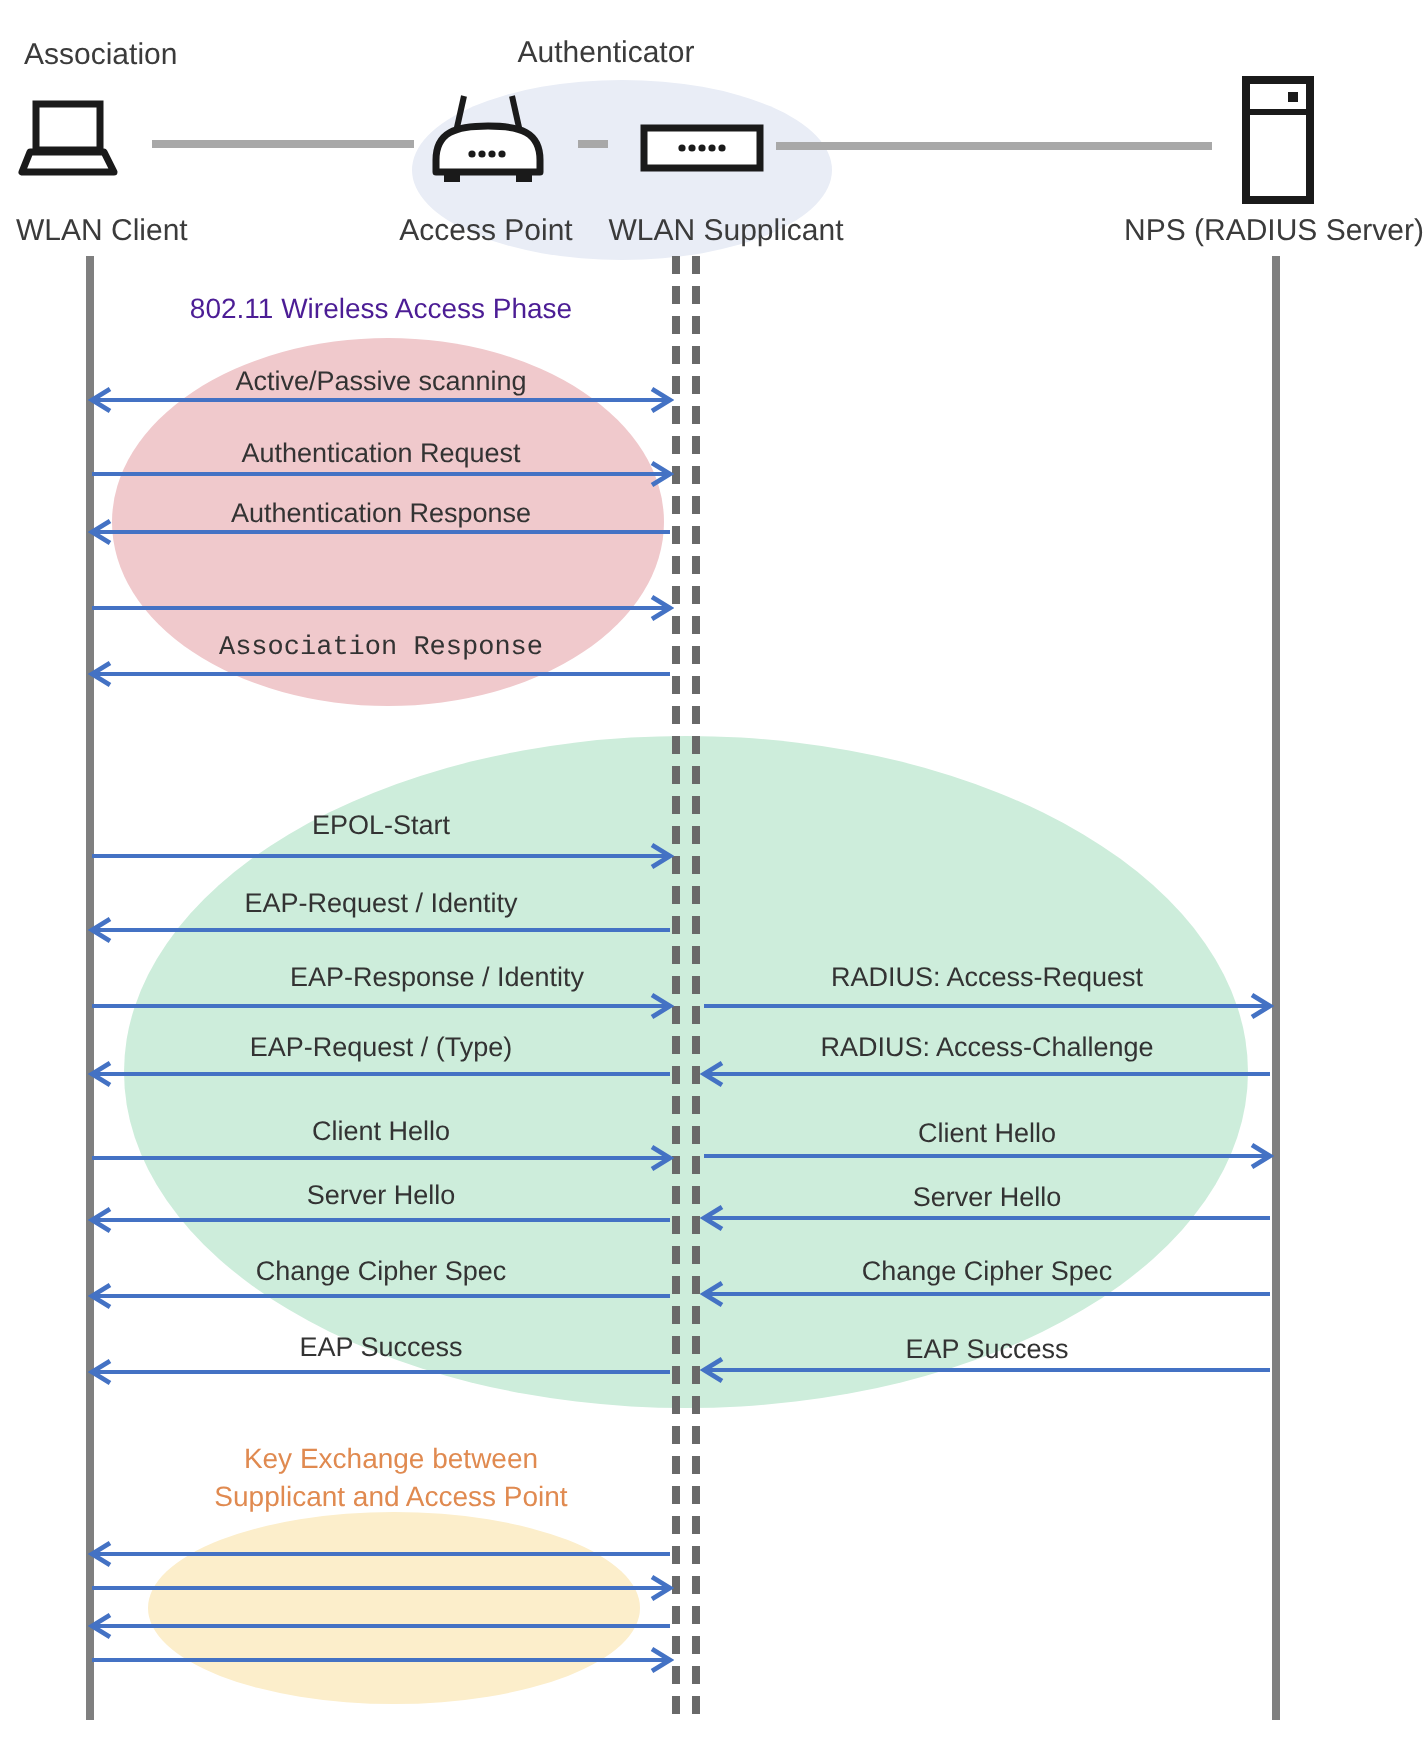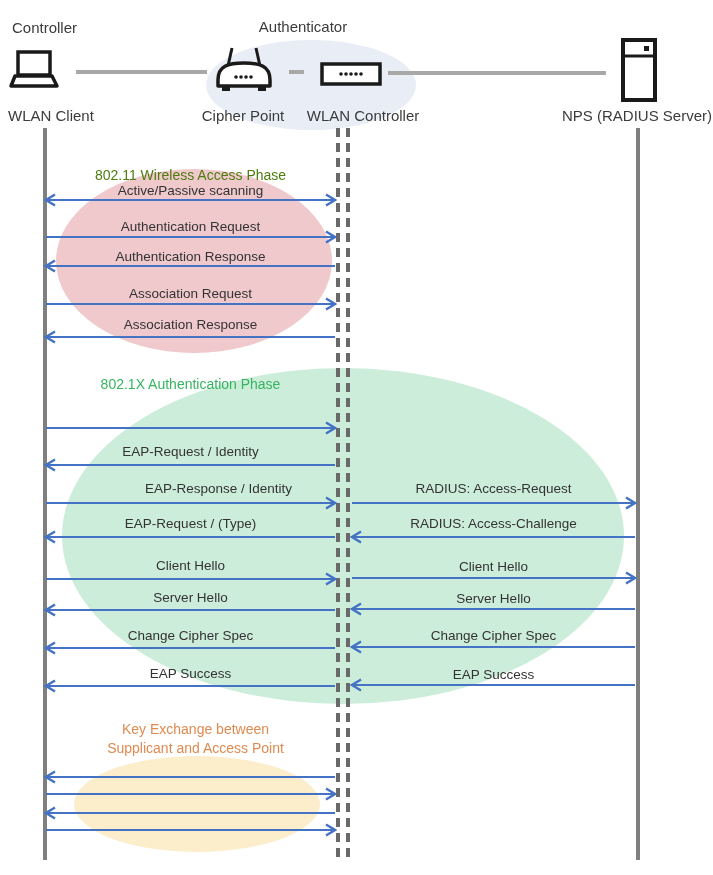--- a/index.html
+++ b/index.html
@@ -13,41 +13,41 @@
   .conn{position:absolute;height:4px;background:#a8a8a8;z-index:1;}
   .icon{position:absolute;z-index:2;}
   .lifeline{position:absolute;top:128px;width:4px;height:732px;background:#7f7f7f;z-index:1;}
   .lifeline.dashed{background:repeating-linear-gradient(to bottom,#696969 0 9px,transparent 9px 15px);}
   .hdr{position:absolute;font-size:15px;color:#3b3b3b;z-index:2;white-space:nowrap;}
   .hdr.center{text-align:center;}
   .lbl{position:absolute;left:44px;width:293px;text-align:center;font-size:13.5px;
        color:#333;z-index:2;white-space:nowrap;}
   .lbl.rcol{left:350px;width:287px;}
   .title{position:absolute;left:44px;width:293px;text-align:center;font-size:14px;z-index:2;white-space:nowrap;}
-  .title.red{color:#4d7c0f;margin-top:21px;}
+  .title.red{color:#4c1d95;}
   .title.green{color:#37b45f;}
   .title.orange{color:#e08a50;left:48px;width:295px;}
   .arrow{position:absolute;left:44px;width:293px;height:14px;z-index:2;}
   .arrow.rcol{left:350px;width:287px;}
   .arrow .line{position:absolute;left:2px;right:2px;top:6px;height:2px;background:#4472c4;}
   .head{position:absolute;top:0;}
   .hr{right:0;}
   .hl{left:0;}
 </style>
 </head>
 <body>
 
 <div class="canvas">
 
   <div class="ellipse el-auth"></div>
   <div class="ellipse el-wireless"></div>
   <div class="ellipse el-dot1x"></div>
   <div class="ellipse el-key"></div>
 
-  <div class="hdr" style="left:12px;top:19px;">Controller</div>
+  <div class="hdr" style="left:12px;top:19px;">Association</div>
   <div class="hdr center" style="left:233px;top:18px;width:140px;">Authenticator</div>
 
   <div class="conn" style="left:76px;top:70px;width:131px;"></div>
   <div class="conn" style="left:289px;top:70px;width:15px;"></div>
   <div class="conn" style="left:388px;top:71px;width:218px;"></div>
 
   <svg class="icon" style="left:8px;top:50px;" width="52" height="40" viewBox="0 0 52 40">
     <rect x="10" y="2" width="32" height="23" fill="#fff" stroke="#1a1a1a" stroke-width="3.5"></rect>
     <path d="M7 26 L3 36 L49 36 L44 26 Z" fill="#fff" stroke="#1a1a1a" stroke-width="3.5" stroke-linejoin="round"></path>
   </svg>
@@ -70,22 +70,22 @@
       <circle cx="36" cy="12" r="1.8" fill="#1a1a1a"></circle>
     <circle cx="41" cy="12" r="1.8" fill="#1a1a1a"></circle>
   </svg>
   <svg class="icon" style="left:620px;top:38px;" width="38" height="64" viewBox="0 0 38 64">
     <rect x="3" y="2" width="32" height="60" fill="#fff" stroke="#1a1a1a" stroke-width="4"></rect>
     <line x1="4" y1="18" x2="34" y2="18" stroke="#1a1a1a" stroke-width="3"></line>
     <rect x="24" y="8" width="5" height="5" fill="#1a1a1a"></rect>
   </svg>
 
   <div class="hdr" style="left:8px;top:107px;">WLAN Client</div>
-  <div class="hdr center" style="left:183px;top:107px;width:120px;">Cipher Point</div>
-  <div class="hdr center" style="left:303px;top:107px;width:120px;">WLAN Controller</div>
+  <div class="hdr center" style="left:183px;top:107px;width:120px;">Access Point</div>
+  <div class="hdr center" style="left:303px;top:107px;width:120px;">WLAN Supplicant</div>
   <div class="hdr center" style="left:557px;top:107px;width:160px;">NPS (RADIUS Server)</div>
 
   <div class="lifeline" style="left:43px;"></div>
   <div class="lifeline dashed" style="left:336px;"></div>
   <div class="lifeline dashed" style="left:346px;"></div>
   <div class="lifeline" style="left:636px;"></div>
 
   <div class="title red" style="top:146px;">802.11 Wireless Access Phase</div>
 
   <div class="lbl" style="top:183px;">Active/Passive scanning</div>
@@ -108,38 +108,37 @@
   </div>
 
   <div class="lbl" style="top:249px;">Authentication Response</div>
   <div class="arrow" style="top:259px;">
     <div class="line"></div>
     <svg class="head hl" width="13" height="14" viewBox="0 0 13 14">
         <path d="M11 1.5 L2 7 L11 12.5" fill="none" stroke="#4472c4" stroke-width="2.4"></path>
       </svg>
   </div>
 
-  <div class="lbl" style="top:286px;">Association Request</div>
   <div class="arrow" style="top:297px;">
     <div class="line"></div>
     <svg class="head hr" width="13" height="14" viewBox="0 0 13 14">
         <path d="M2 1.5 L11 7 L2 12.5" fill="none" stroke="#4472c4" stroke-width="2.4"></path>
       </svg>
   </div>
 
-  <div class="lbl" style="top:317px;">Association Response</div>
+  <div class="lbl" style="top:317px;font-family:Liberation Mono, monospace;">Association Response</div>
   <div class="arrow" style="top:330px;">
     <div class="line"></div>
     <svg class="head hl" width="13" height="14" viewBox="0 0 13 14">
         <path d="M11 1.5 L2 7 L11 12.5" fill="none" stroke="#4472c4" stroke-width="2.4"></path>
       </svg>
   </div>
 
-  <div class="title green" style="top:376px;">802.1X Authentication Phase</div>
-
+
+  <div class="lbl" style="top:405px;">EPOL-Start</div>
   <div class="arrow" style="top:421px;">
     <div class="line"></div>
     <svg class="head hr" width="13" height="14" viewBox="0 0 13 14">
         <path d="M2 1.5 L11 7 L2 12.5" fill="none" stroke="#4472c4" stroke-width="2.4"></path>
       </svg>
   </div>
 
   <div class="lbl" style="top:444px;">EAP-Request / Identity</div>
   <div class="arrow" style="top:458px;">
     <div class="line"></div>

